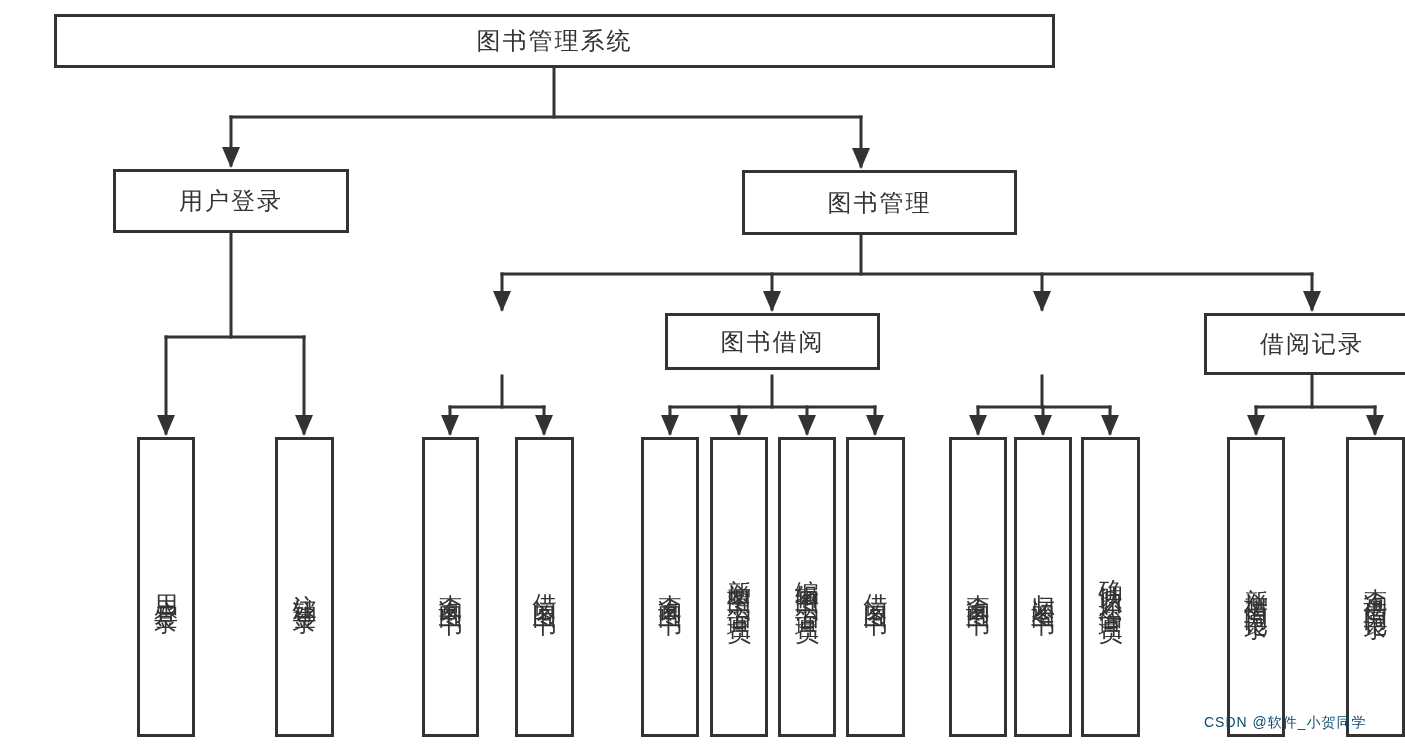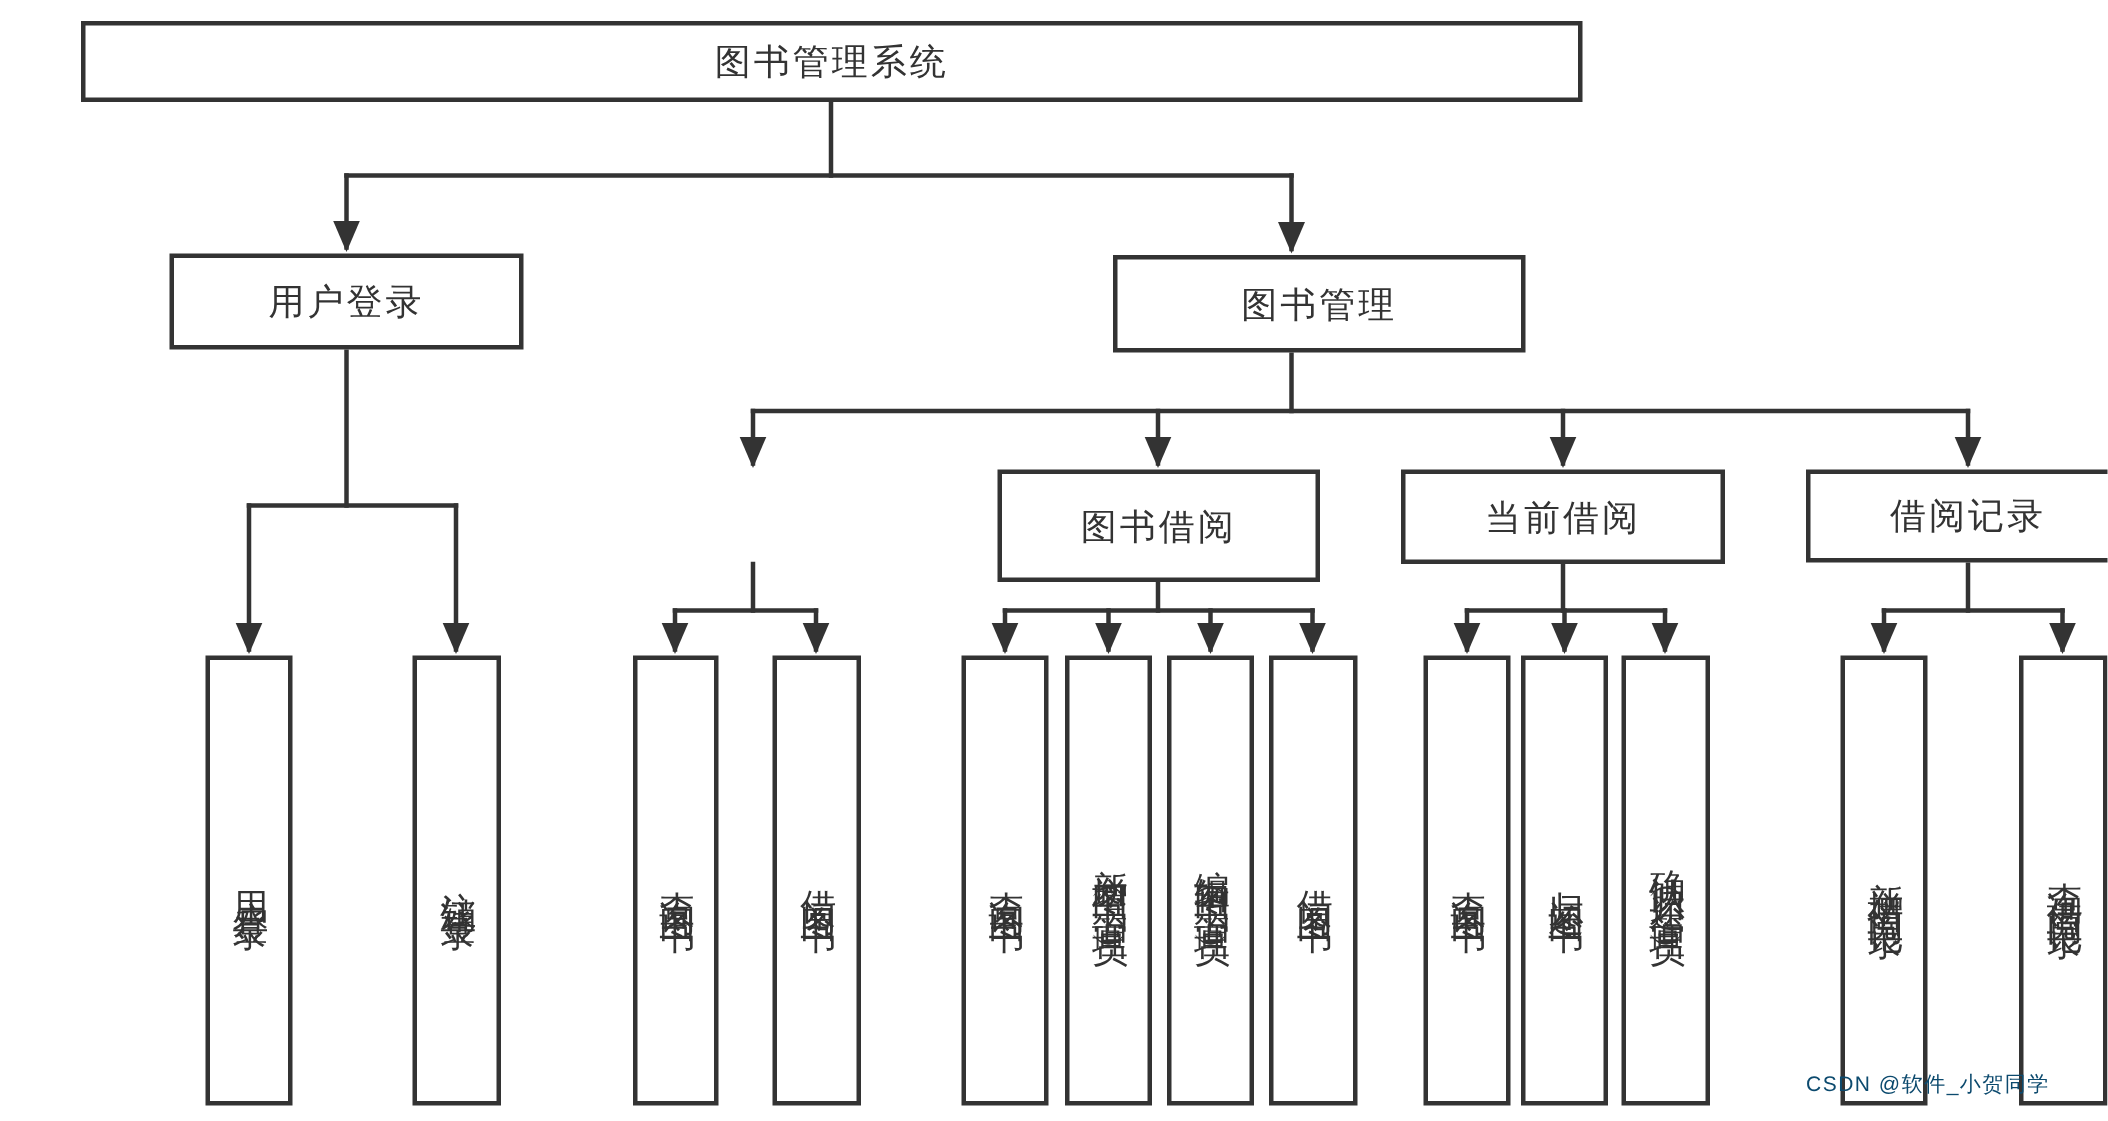--- a/index.html
+++ b/index.html
@@ -96,22 +96,21 @@
       <line x1="1224" y1="407" x2="1224" y2="433" marker-end="url(#ah)"></line>
       <line x1="1343" y1="407" x2="1343" y2="433" marker-end="url(#ah)"></line>
     </g>
   </svg>
 
   <div class="node h" style="left:22px;top:14px;width:1001px;height:54px">图书管理系统</div>
 
   <div class="node h" style="left:81px;top:169px;width:236px;height:64px">用户登录</div>
   <div class="node h" style="left:710px;top:170px;width:275px;height:65px">图书管理</div>
 
-  <div class="node h" style="left:633px;top:313px;width:215px;height:75px">图书借阅</div>
-  <div class="node h" style="left:902px;top:313px;width:216px;height:63px">当前借阅</div>
+  <div class="node h" style="left:633px;top:313px;width:215px;height:57px">图书借阅</div>
   <div class="node h" style="left:1172px;top:313px;width:216px;height:62px">借阅记录</div>
 
   <div class="node v" style="left:105px;top:437px;width:58px;height:300px">用户登录</div>
   <div class="node v" style="left:243px;top:437px;width:59px;height:300px">注销登录</div>
 
   <div class="node v" style="left:390px;top:437px;width:57px;height:300px">查询图书</div>
   <div class="node v" style="left:483px;top:437px;width:59px;height:300px">借阅图书</div>
 
   <div class="node v" style="left:609px;top:437px;width:58px;height:300px">查询图书</div>
   <div class="node v" style="left:678px;top:437px;width:58px;height:300px">新增图书（管理员）</div>

